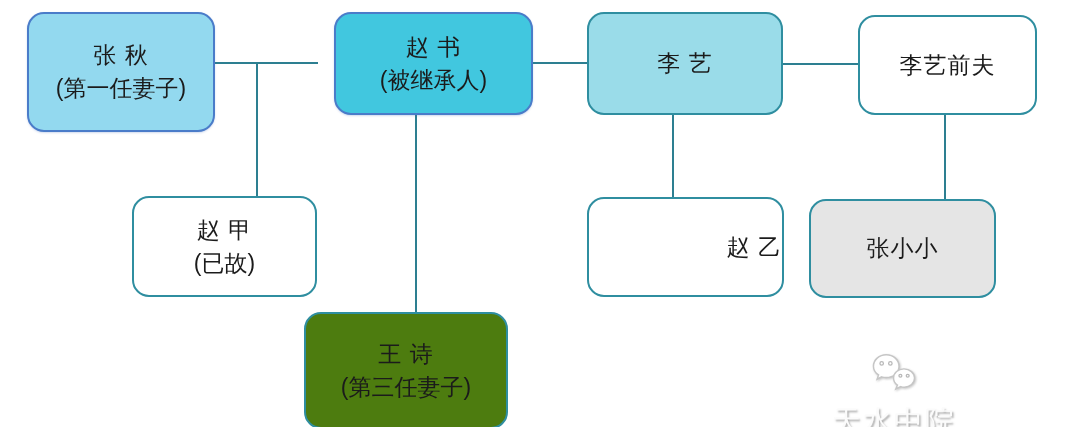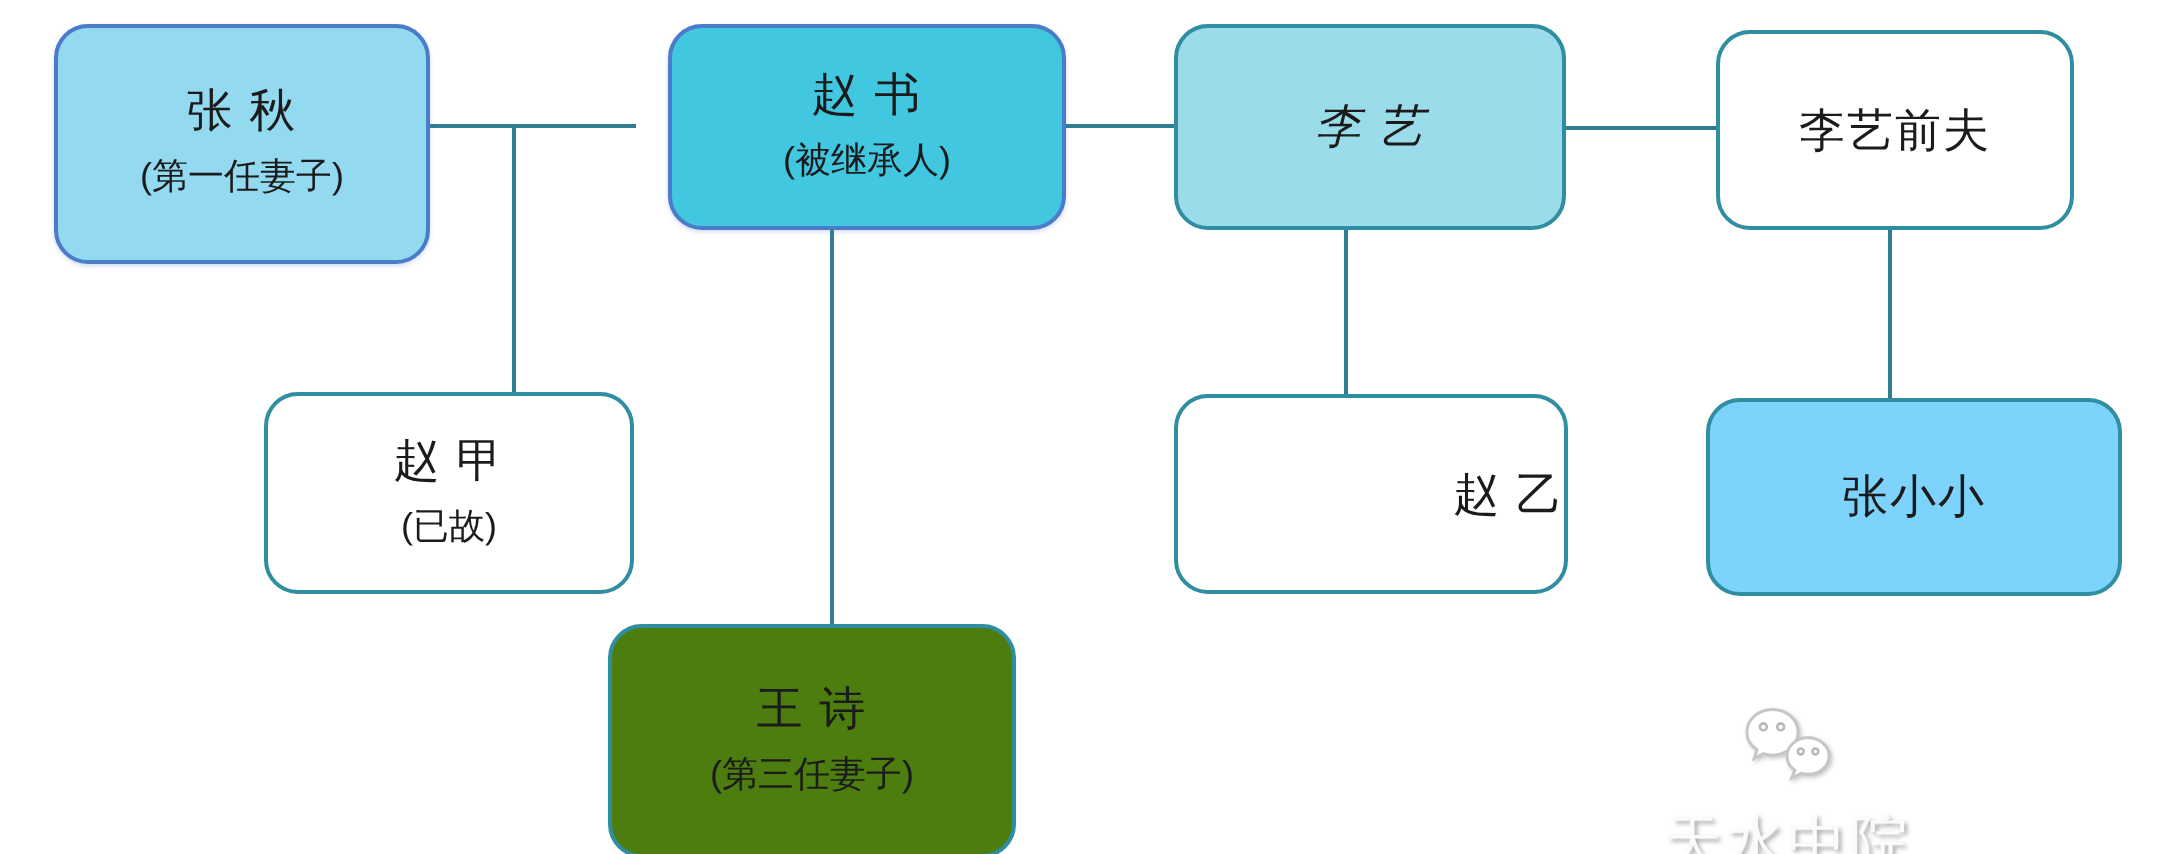--- a/index.html
+++ b/index.html
@@ -22,63 +22,62 @@
     text-align: center;
     color: #1b1b1b;
   }
   .node .node-name {
     font-size: 23px;
     line-height: 33px;
     white-space: pre;
     letter-spacing: 1px;
   }
   .node .node-note {
-    font-size: 18px;
+    font-size: 23px;
     line-height: 33px;
     white-space: pre;
   }
   
   .n-zhangqiu {
     left: 27px; top: 12px; width: 188px; height: 120px;
     background: #93d9ef;
     border: 2.5px solid #4a7cc9;
     box-shadow: 0 1px 2px rgba(70,110,190,0.25);
   }
   .n-zhaoshu {
     left: 334px; top: 12px; width: 199px; height: 103px;
     background: #41c7df;
     border: 2.5px solid #4a7cc9;
     box-shadow: 0 1px 2px rgba(70,110,190,0.25);
   }
   .n-liyi {
     left: 587px; top: 12px; width: 196px; height: 103px;
     background: #9adce9;
     border: 2.5px solid #2f8ea0;
-    font-style: italic;
   }
   .n-liyi-ex {
     left: 858px; top: 15px; width: 179px; height: 100px;
     background: #ffffff;
     border: 2px solid #2f8ea0;
   }
   
   .n-zhaojia {
     left: 132px; top: 196px; width: 185px; height: 101px;
     background: #ffffff;
     border: 2px solid #2f8ea0;
   }
   .n-zhaoyi {
     left: 587px; top: 197px; width: 197px; height: 100px;
     background: #ffffff;
     border: 2px solid #2f8ea0;
     align-items: flex-end;
   }
   .n-zhangxiaoxiao {
-    left: 853px; top: 199px; width: 208px; height: 99px;
-    background: #7dd3fc;
+    left: 809px; top: 199px; width: 187px; height: 99px;
+    background: #e5e5e5;
     border: 2px solid #2f8ea0;
   }
   
   .n-wangshi {
     left: 304px; top: 312px; width: 204px; height: 117px;
     background: #4d7c0f;
     border: 2.5px solid #2f8ea0;
   }
   
   .line { position: absolute; background: #2d7f91; }

